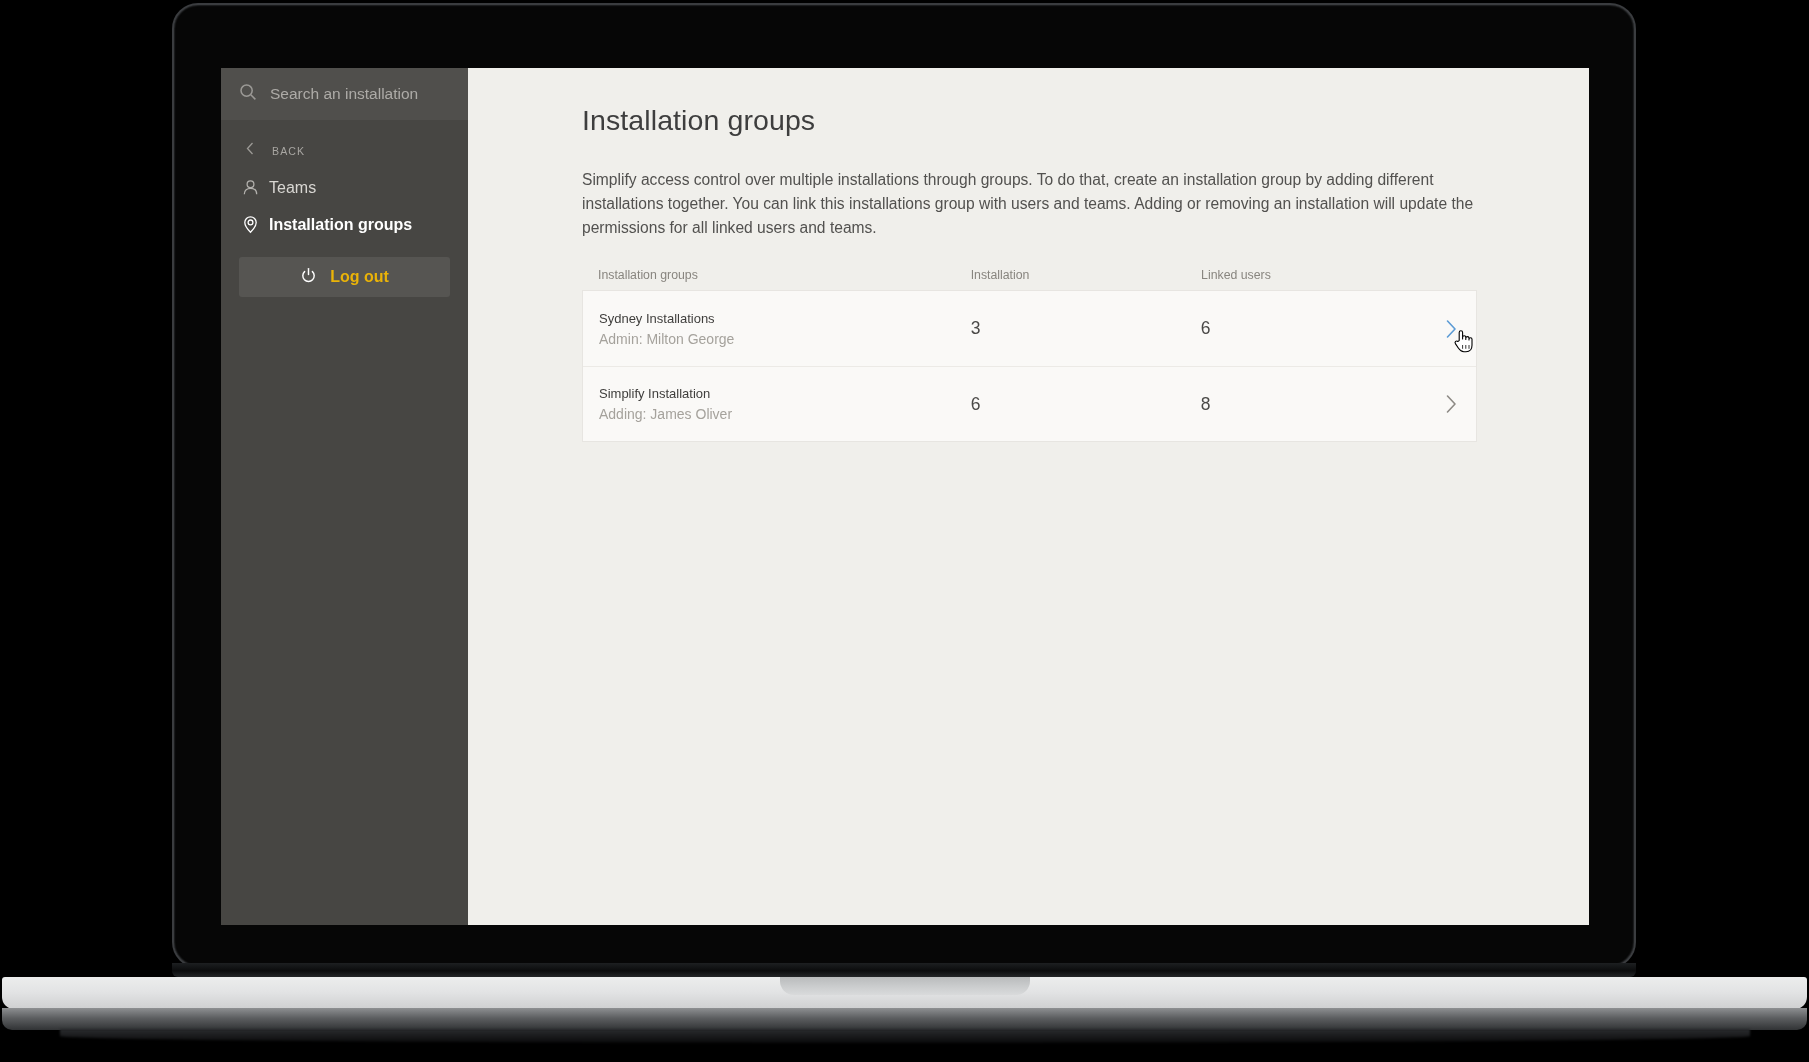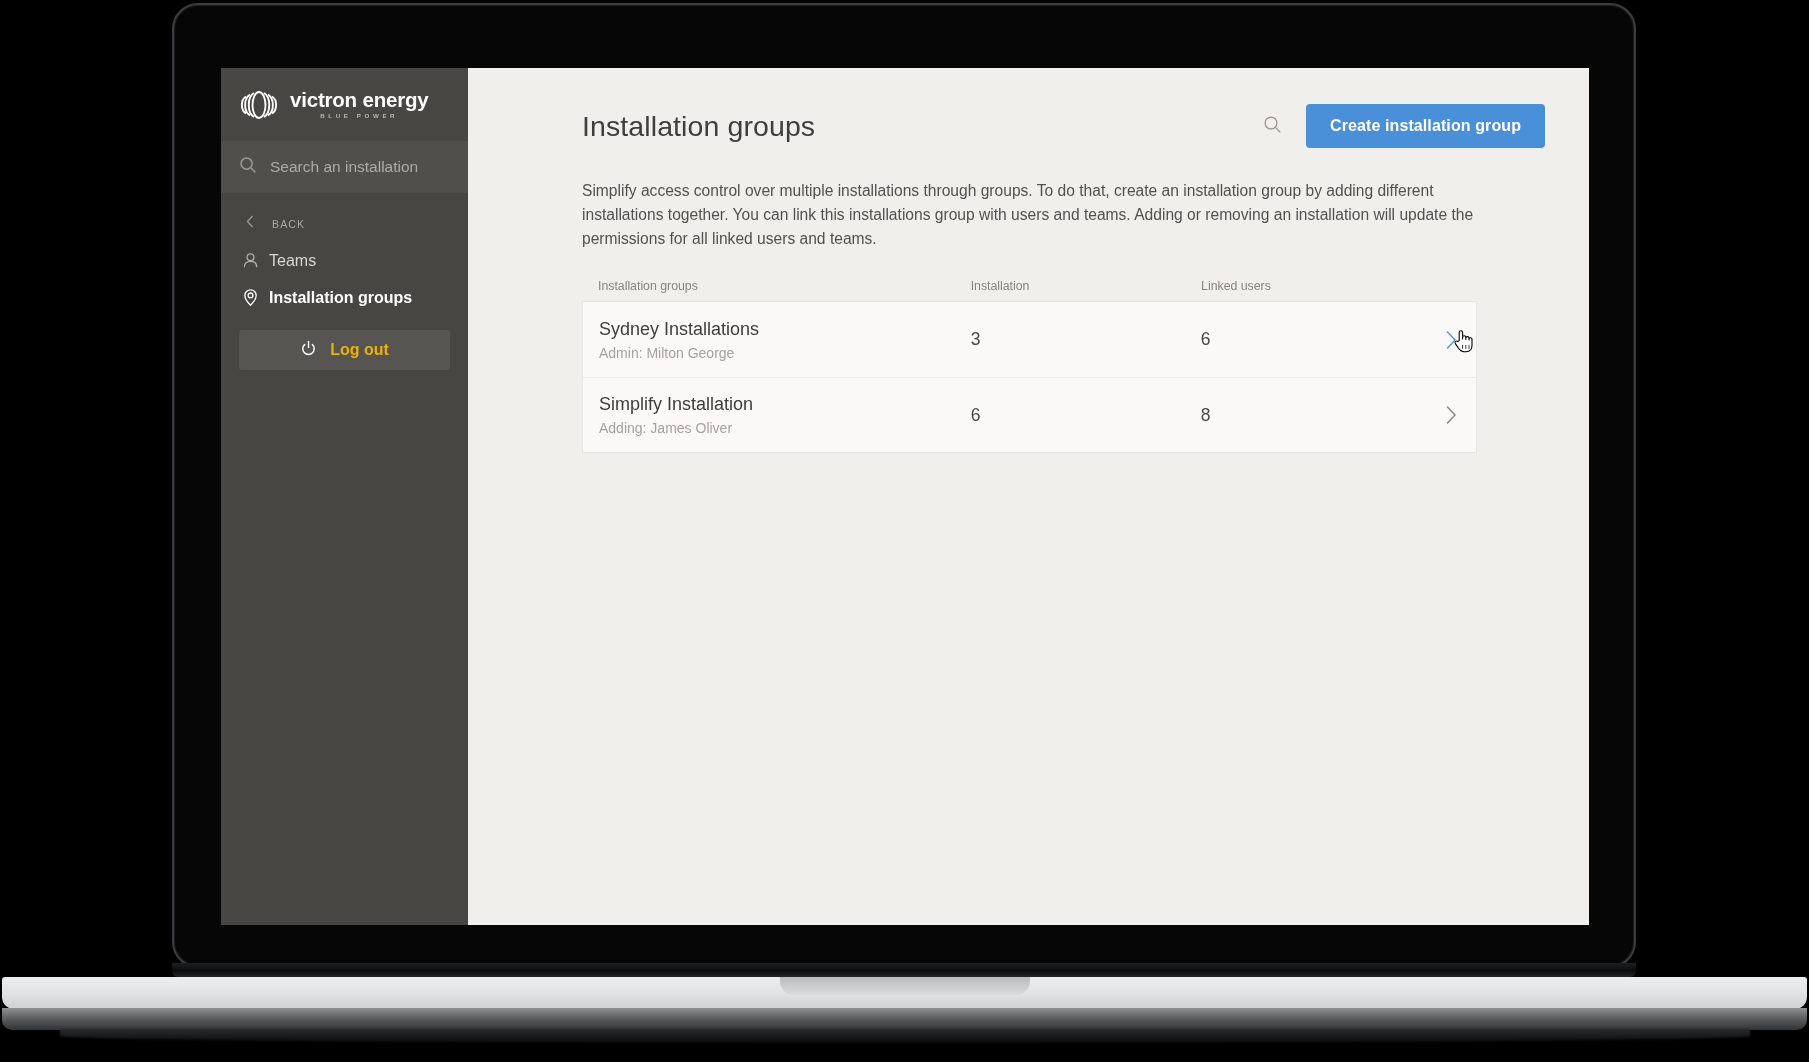--- a/index.html
+++ b/index.html
@@ -275,21 +275,21 @@
     height: 75px;
     padding: 0 16px;
     cursor: pointer;
     position: relative;
   }
   .row + .row { border-top: 1px solid #eceae6; }
 
   .cell-name { width: 380px; }
   .group-name {
     color: #3f3e3c;
-    font-size: 18px;
+    font-size: 13px;
     margin-bottom: 5px;
   }
   .group-admin {
     color: #a5a29c;
     font-size: 14px;
   }
   .cell-num {
     color: #4a4947;
     font-size: 17.5px;
   }
@@ -321,41 +321,20 @@
 <body>
 
 <div class="laptop-stage">
 
   <div class="laptop-lid"></div>
 
   <div class="laptop-screen">
 
     <aside class="sidebar">
 
-      <div class="sidebar-logo-block">
-        <div class="logo-wrap">
-          <span class="logo-mark">
-            <svg viewBox="0 0 44 34" width="44" height="34">
-              <g fill="none" stroke="#ffffff" stroke-width="1.9">
-                <ellipse cx="22" cy="17" rx="6.5" ry="13"></ellipse>
-                <path d="M17 5 C10 9 10 25 17 29"></path>
-                <path d="M13 6.5 C6.5 10.5 6.5 23.5 13 27.5"></path>
-                <path d="M9 8.5 C3.5 12 3.5 22 9 25.5"></path>
-                <path d="M27 5 C34 9 34 25 27 29"></path>
-                <path d="M31 6.5 C37.5 10.5 37.5 23.5 31 27.5"></path>
-                <path d="M35 8.5 C40.5 12 40.5 22 35 25.5"></path>
-              </g>
-            </svg>
-          </span>
-          <span class="logo-text-block">
-            <span class="logo-word">victron energy</span>
-            <span class="logo-sub">BLUE POWER</span>
-          </span>
-        </div>
-      </div>
 
       <div class="sidebar-search">
         <span class="mag">
           <svg width="18" height="18" viewBox="0 0 18 18" fill="none" stroke="#c9c7c3" stroke-width="1.5">
             <circle cx="7.6" cy="7.6" r="5.6"></circle>
               <line x1="11.8" y1="11.8" x2="16.4" y2="16.4"></line>
           </svg>
         </span>
         <input class="sidebar-search-input" type="text" placeholder="Search an installation" style="">
       </div>
@@ -405,31 +384,20 @@
       </div>
 
       <div class="sidebar-bottom-fill"></div>
     </aside>
 
     <main class="main">
 
       <div class="main-header">
         <h1 class="page-title">Installation groups</h1>
 
-        <div class="header-actions">
-          <button class="header-search-btn">
-            <span>
-              <svg width="19" height="19" viewBox="0 0 19 19" fill="none" stroke="#9a9792" stroke-width="1.3">
-                <circle cx="8" cy="8" r="5.9"></circle>
-                  <line x1="12.4" y1="12.4" x2="17.2" y2="17.2"></line>
-              </svg>
-            </span>
-          </button>
-          <button class="create-btn">Create installation group</button>
-        </div>
       </div>
 
       <p class="intro">Simplify access control over multiple installations through groups. To do that, create an installation group by adding different installations together. You can link this installations group with users and teams. Adding or removing an installation will update the permissions for all linked users and teams.</p>
 
       <div class="table">
 
         <div class="table-head">
           <div class="th col-name">Installation groups</div>
           <div class="th col-inst">Installation</div>
           <div class="th col-users">Linked users</div>

